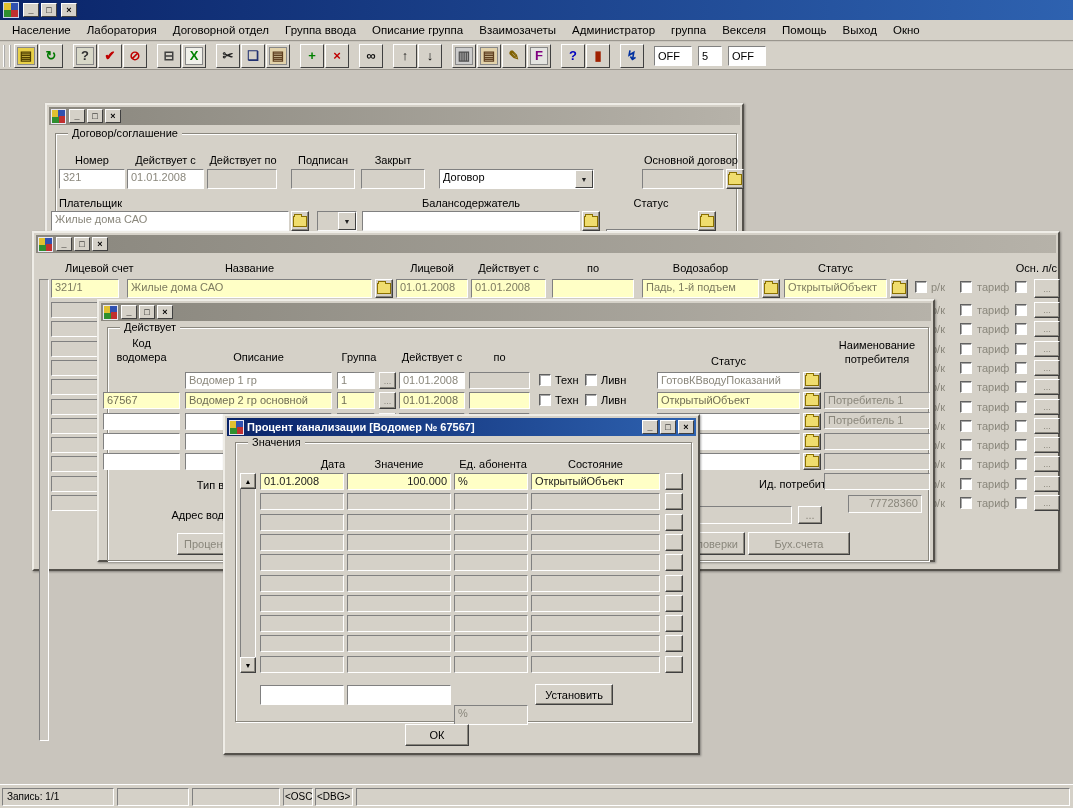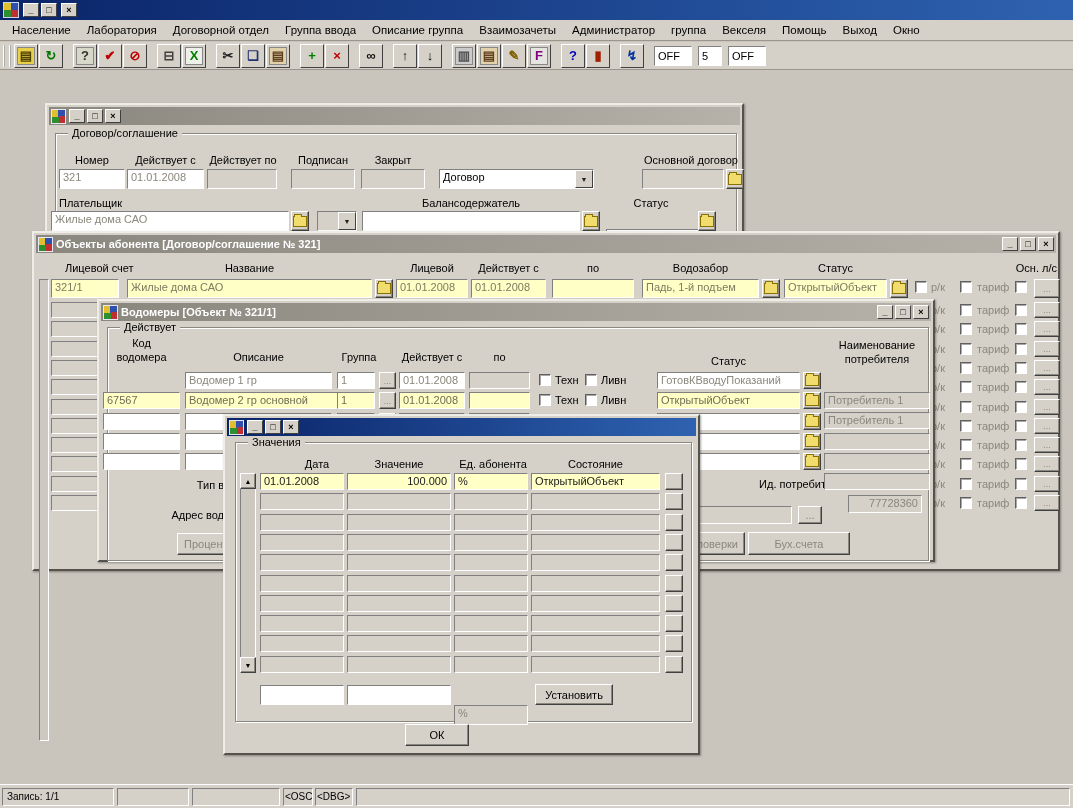--- a/index.html
+++ b/index.html
@@ -225,21 +225,20 @@
     </button>
   <div class="cell c-dim" style="left:559px;top:124px;width:102px;height:20px">ОткрытыйОбъек</div>
   <button class="rb" style="left:651px;top:106px;width:18px;height:20px">
       <span class="folder-i"></span>
     </button>
 </div>
 
 <div class="win" id="win-objects" style="left:32px;top:231px;width:1028px;height:340px;z-index:20">
   <div class="tbar inact">
     <div class="win-ico"></div>
-    <div class="ttl">Объекты абонента [Договор/соглашение № 321]</div>
     <div class="wbtns">
       <button class="wb">_</button>
       <button class="wb">□</button>
       <button class="wb">×</button>
     </div>
   </div>
   <div class="lbl" style="left:31px;top:29px">Лицевой счет</div>
   <div class="lbl" style="left:93px;top:29px;width:245px;text-align:center">Название</div>
   <div class="lbl" style="left:362px;top:29px;width:72px;text-align:center">Лицевой</div>
   <div class="lbl" style="left:437px;top:29px;width:75px;text-align:center">Действует с</div>
@@ -411,21 +410,20 @@
     <div class="cb" style="left: 926px; top: 264px;"></div>
     <div class="cb" style="left: 981px; top: 264px;"></div>
     <div class="lbl c-dim" style="left: 897px; top: 264px; color: rgb(138, 135, 124);">р/к</div>
     <div class="lbl" style="left: 943px; top: 264px; color: rgb(138, 135, 124);">тариф</div>
     <div class="rb dis" style="left: 1000px; top: 262px; width: 26px; height: 16px; font-size: 9px;">...</div>
   </div>
 
 <div class="win" id="win-meters" style="left:97px;top:299px;width:838px;height:263px;z-index:30">
   <div class="tbar inact">
     <div class="win-ico"></div>
-    <div class="ttl">Водомеры [Объект № 321/1]</div>
     <div class="wbtns">
       <button class="wb">_</button>
       <button class="wb">□</button>
       <button class="wb">×</button>
     </div>
   </div>
   <div class="grp" style="left:8px;top:26px;width:820px;height:232px">
     <span class="grp-lbl">Действует</span>
   </div>
   <div class="lbl" style="left:4px;top:36px;width:77px;text-align:center">Код</div>
@@ -456,21 +454,21 @@
     <div class="cb" style="left: 440px; top: 73px;"></div>
     <div class="lbl" style="left: 456px; top: 73px;">Техн</div>
     <div class="cb" style="left: 486px; top: 73px;"></div>
     <div class="lbl" style="left: 502px; top: 73px;">Ливн</div>
     <div class="cell c-dim" style="left: 558px; top: 71px; width: 143px; height: 17px;">ГотовКВводуПоказаний</div>
     <div class="rb" style="left: 704px; top: 71px; width: 18px; height: 17px;">
       <span class="folder-i"></span>
     </div>
     <div class="cell c-dis" style="left: 725px; top: 71px; width: 106px; height: 17px;">Потребитель 1</div>
     <div class="cell c-cur" style="left: 4px; top: 91.3px; width: 77px; height: 17px;">67567</div>
-    <div class="cell c-cur" style="left: 86px; top: 91.3px; width: 160px; height: 17px;">Водомер 2 гр основной</div>
+    <div class="cell c-cur" style="left: 86px; top: 91.3px; width: 147px; height: 17px;">Водомер 2 гр основной</div>
     <div class="cell c-cur" style="left: 238px; top: 91.3px; width: 38px; height: 17px;">1</div>
     <div class="rb dis" style="left: 280px; top: 91.3px; width: 17px; height: 17px; font-size: 9px;">...</div>
     <div class="cell c-cur" style="left: 300px; top: 91.3px; width: 66px; height: 17px;">01.01.2008</div>
     <div class="cell c-cur" style="left: 370px; top: 91.3px; width: 61px; height: 17px;"></div>
     <div class="cb" style="left: 440px; top: 93.3px;"></div>
     <div class="lbl" style="left: 456px; top: 93.3px;">Техн</div>
     <div class="cb" style="left: 486px; top: 93.3px;"></div>
     <div class="lbl" style="left: 502px; top: 93.3px;">Ливн</div>
     <div class="cell c-cur" style="left: 558px; top: 91.3px; width: 143px; height: 17px;">ОткрытыйОбъект</div>
     <div class="rb" style="left: 704px; top: 91.3px; width: 18px; height: 17px;">
@@ -520,30 +518,31 @@
     <div class="cell" style="left: 558px; top: 152.2px; width: 143px; height: 17px;"></div>
     <div class="rb" style="left: 704px; top: 152.2px; width: 18px; height: 17px;">
       <span class="folder-i"></span>
     </div>
     <div class="cell c-dis" style="left: 725px; top: 152.2px; width: 106px; height: 17px;"></div>
   </div>
 
 <div class="win" id="win-percent" style="left:223px;top:414px;width:477px;height:341px;z-index:40">
   <div class="tbar act">
     <div class="win-ico"></div>
+    <div class="ttl">Процент канализации [Водомер № 67567]</div>
     <div class="wbtns">
       <button class="wb">_</button>
       <button class="wb">□</button>
       <button class="wb">×</button>
     </div>
   </div>
   <div class="grp" style="left:10px;top:26px;width:455px;height:278px">
     <span class="grp-lbl">Значения</span>
   </div>
-  <div class="lbl" style="left:50px;top:42px;width:84px;text-align:center">Дата</div>
+  <div class="lbl" style="left:36px;top:42px;width:84px;text-align:right">Дата</div>
   <div class="lbl" style="left:122px;top:42px;width:104px;text-align:center">Значение</div>
   <div class="lbl" style="left:229px;top:42px;width:78px;text-align:center">Ед. абонента</div>
   <div class="lbl" style="left:306px;top:42px;width:129px;text-align:center">Состояние</div>
   <div class="strip" style="left:15px;top:57px;width:16px;height:200px"></div>
   <button class="rb" style="left:15px;top:57px;width:16px;height:16px;font-size:7px">▲</button>
   <button class="rb" style="left:15px;top:241px;width:16px;height:16px;font-size:7px">▼</button>
 
   <div class="cell" style="left:35px;top:269px;width:84px;height:20px"></div>
   <div class="cell" style="left:122px;top:269px;width:104px;height:20px"></div>
   <div class="cell c-dis" style="left:229px;top:269px;width:74px;height:20px">%</div>

